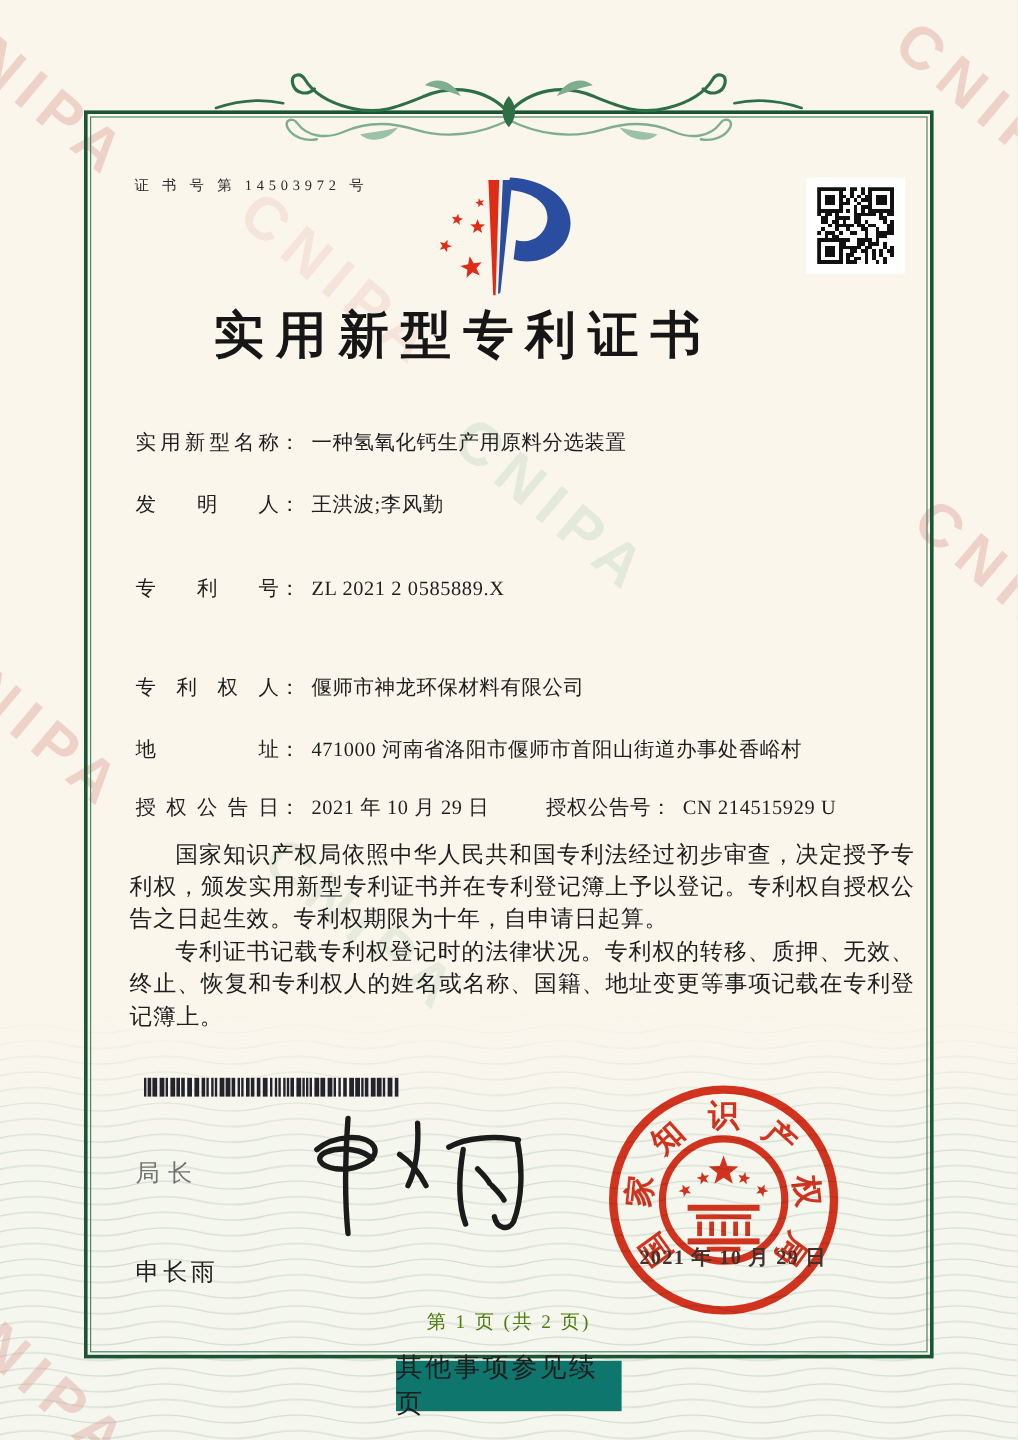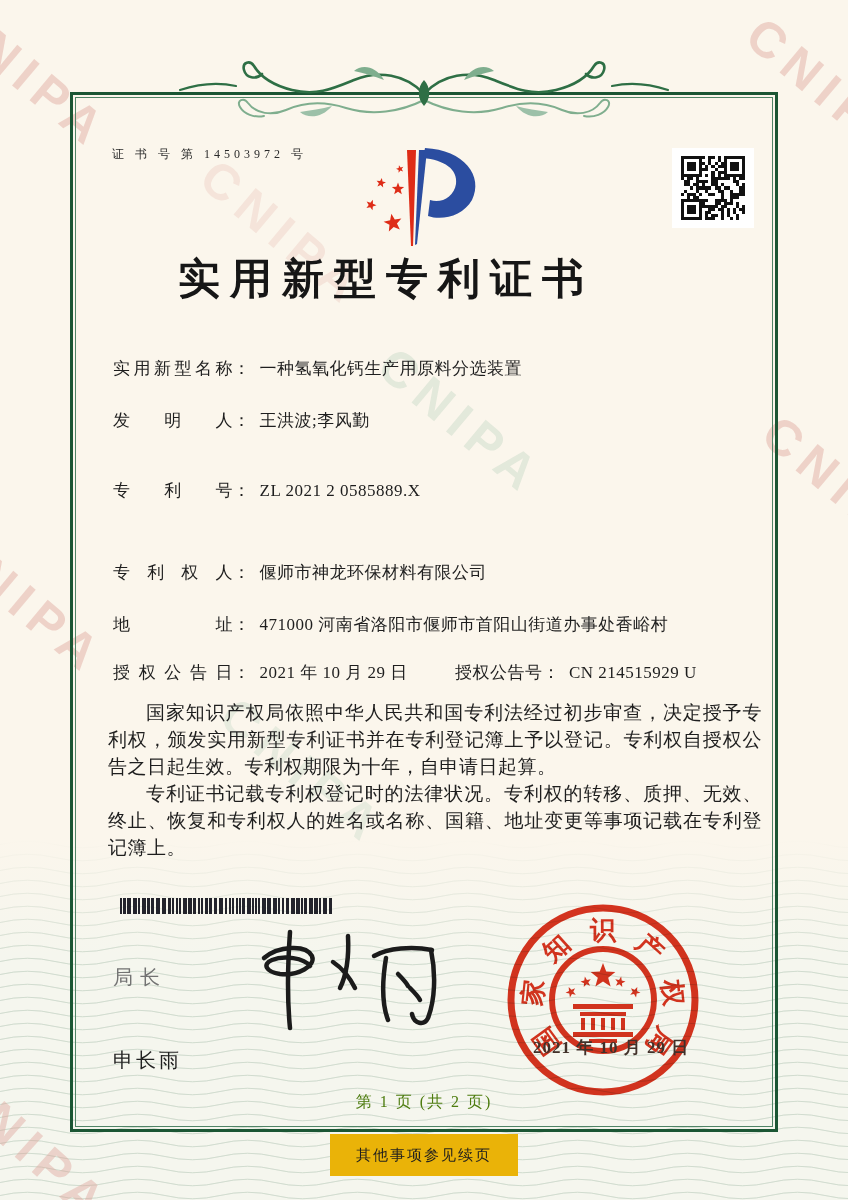--- a/index.html
+++ b/index.html
@@ -49,22 +49,22 @@
   
   .barcode{position:absolute;left:120px;top:898px;width:214px;height:16px;}
   .signer-title{position:absolute;left:113px;top:964px;font-size:20px;letter-spacing:7px;color:#737373;}
   .signer-name{position:absolute;left:113px;top:1003px;font-size:20px;letter-spacing:3px;color:#222;margin-top:44px;}
   .signature{position:absolute;left:228px;top:922px;width:230px;height:118px;}
   .seal{position:absolute;left:505px;top:902px;width:196px;height:196px;mix-blend-mode:multiply;}
   .seal-date{position:absolute;left:516px;top:1036px;width:190px;text-align:center;
     font-size:17px;font-weight:700;letter-spacing:1px;color:#41312a;}
   .page-num{position:absolute;left:46px;top:1092px;width:756px;text-align:center;
     font-size:16px;letter-spacing:2px;color:#4d7c0f;}
-  .cont-note{position:absolute;left:330px;top:1134px;width:188px;height:42px;background:#eab308;
-    display:flex;align-items:center;justify-content:center;font-size:15px;letter-spacing:2px;color:#1e1e1e;}
+  .cont-note{position:absolute;left:330px;top:1134px;width:188px;height:42px;background:#0f766e;
+    display:flex;align-items:center;justify-content:center;font-size:22px;letter-spacing:2px;color:#1e1e1e;}
 </style>
 </head>
 <body>
 
 <div class="page">
 
   <svg class="waves" viewBox="0 0 848 362" preserveAspectRatio="none">
     <defs>
       <pattern id="wavep" width="110" height="13" patternUnits="userSpaceOnUse">
         <path d="M0 6.5 Q27.5 0 55 6.5 T110 6.5" stroke="#c9d6c8" stroke-width="1" fill="none"></path>

